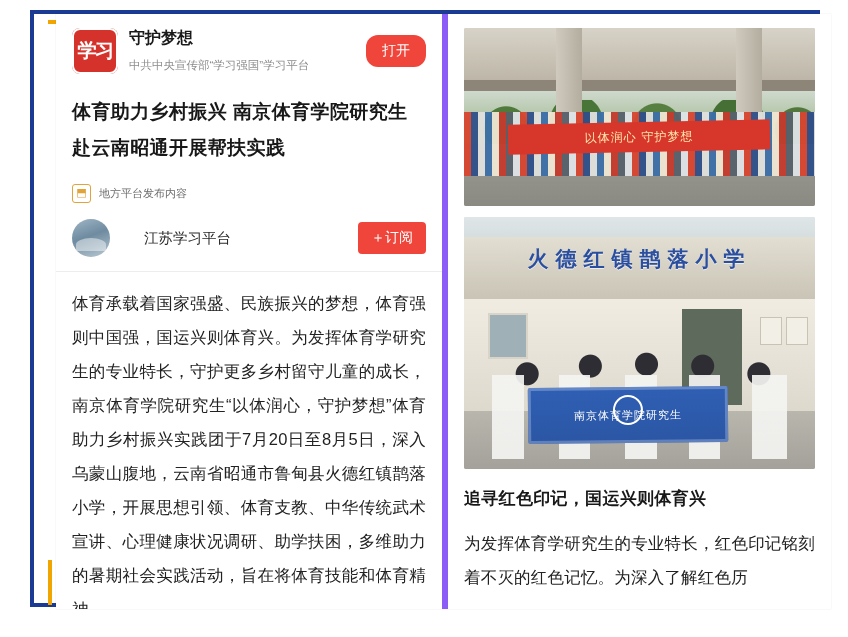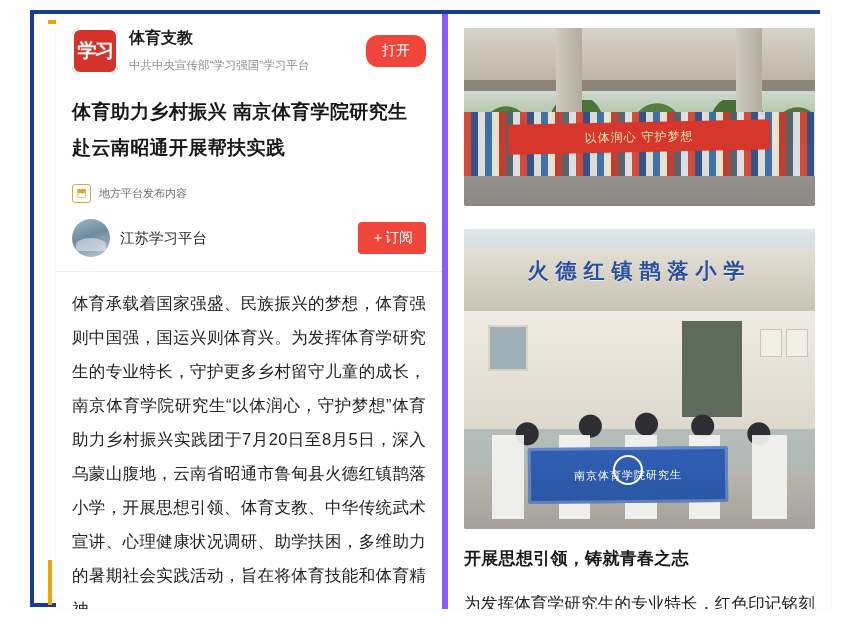--- a/index.html
+++ b/index.html
@@ -160,20 +160,21 @@
     color: #6a6a6a;
   }
 
   
   #publisher-row {
     display: flex;
     align-items: center;
     padding: 16px 16px 14px 16px;
     border-bottom: 1px solid #ededed;
     margin: 0 0 0 0;
+    gap: 24px;
   }
   #publisher-avatar {
     width: 38px;
     height: 38px;
     border-radius: 50%;
     flex: none;
     background: linear-gradient(160deg,#9fb6c6 0%, #6f8ba0 45%, #b9c9d3 100%);
     position: relative;
     overflow: hidden;
   }
@@ -228,22 +229,22 @@
     width: 100%;
     border-radius: 2px;
     overflow: hidden;
     position: relative;
   }
   #photo-group {
     height: 178px;
     background: linear-gradient(#b9c3c0, #9aa5a1);
   }
   #photo-banner {
-    height: 300px;
-    margin-top: 23px;
+    height: 252px;
+    margin-top: 11px;
     background: linear-gradient(#cdd5d2, #a9b2ae);
   }
 
   
   #photo-group .p1-ceiling {
     position: absolute; left:0; top:0; width:100%; height:52px;
     background: linear-gradient(#d8d3c8,#bdb6a8);
   }
   #photo-group .p1-beam {
     position: absolute; left:0; top:52px; width:100%; height:11px;
@@ -399,21 +400,21 @@
 
   <div id="article-card">
 
     <div id="left-column">
 
       <div id="app-header">
         <div id="app-logo">
           <span>学习</span>
         </div>
         <div id="app-title-wrap">
-          <div id="app-name">体育支教</div>
+          <div id="app-name">守护梦想</div>
           <div id="app-subtitle">中共中央宣传部“学习强国”学习平台</div>
         </div>
         <button id="open-button">打开</button>
       </div>
 
       <div id="headline">体育助力乡村振兴 南京体育学院研究生赴云南昭通开展帮扶实践</div>
 
       <div id="source-tag">
         <div id="source-tag-icon">⬒</div>
         <div id="source-tag-text">地方平台发布内容</div>
@@ -455,18 +456,18 @@
         <div class="p2-poster p2"></div>
         <div class="p2-ground"></div>
         <div class="p2-people"></div>
         <div class="p2-whites"></div>
         <div class="p2-bluebanner">
           <span class="p2-seal"></span>
           <span>南京体育学院研究生</span>
         </div>
       </div>
 
-      <div id="sub-heading">开展思想引领，铸就青春之志</div>
+      <div id="sub-heading">追寻红色印记，国运兴则体育兴</div>
       <div id="right-body">为发挥体育学研究生的专业特长，红色印记铭刻着不灭的红色记忆。为深入了解红色历</div>
     </div>
 
   </div>
 </div>
 
 </body></html>

